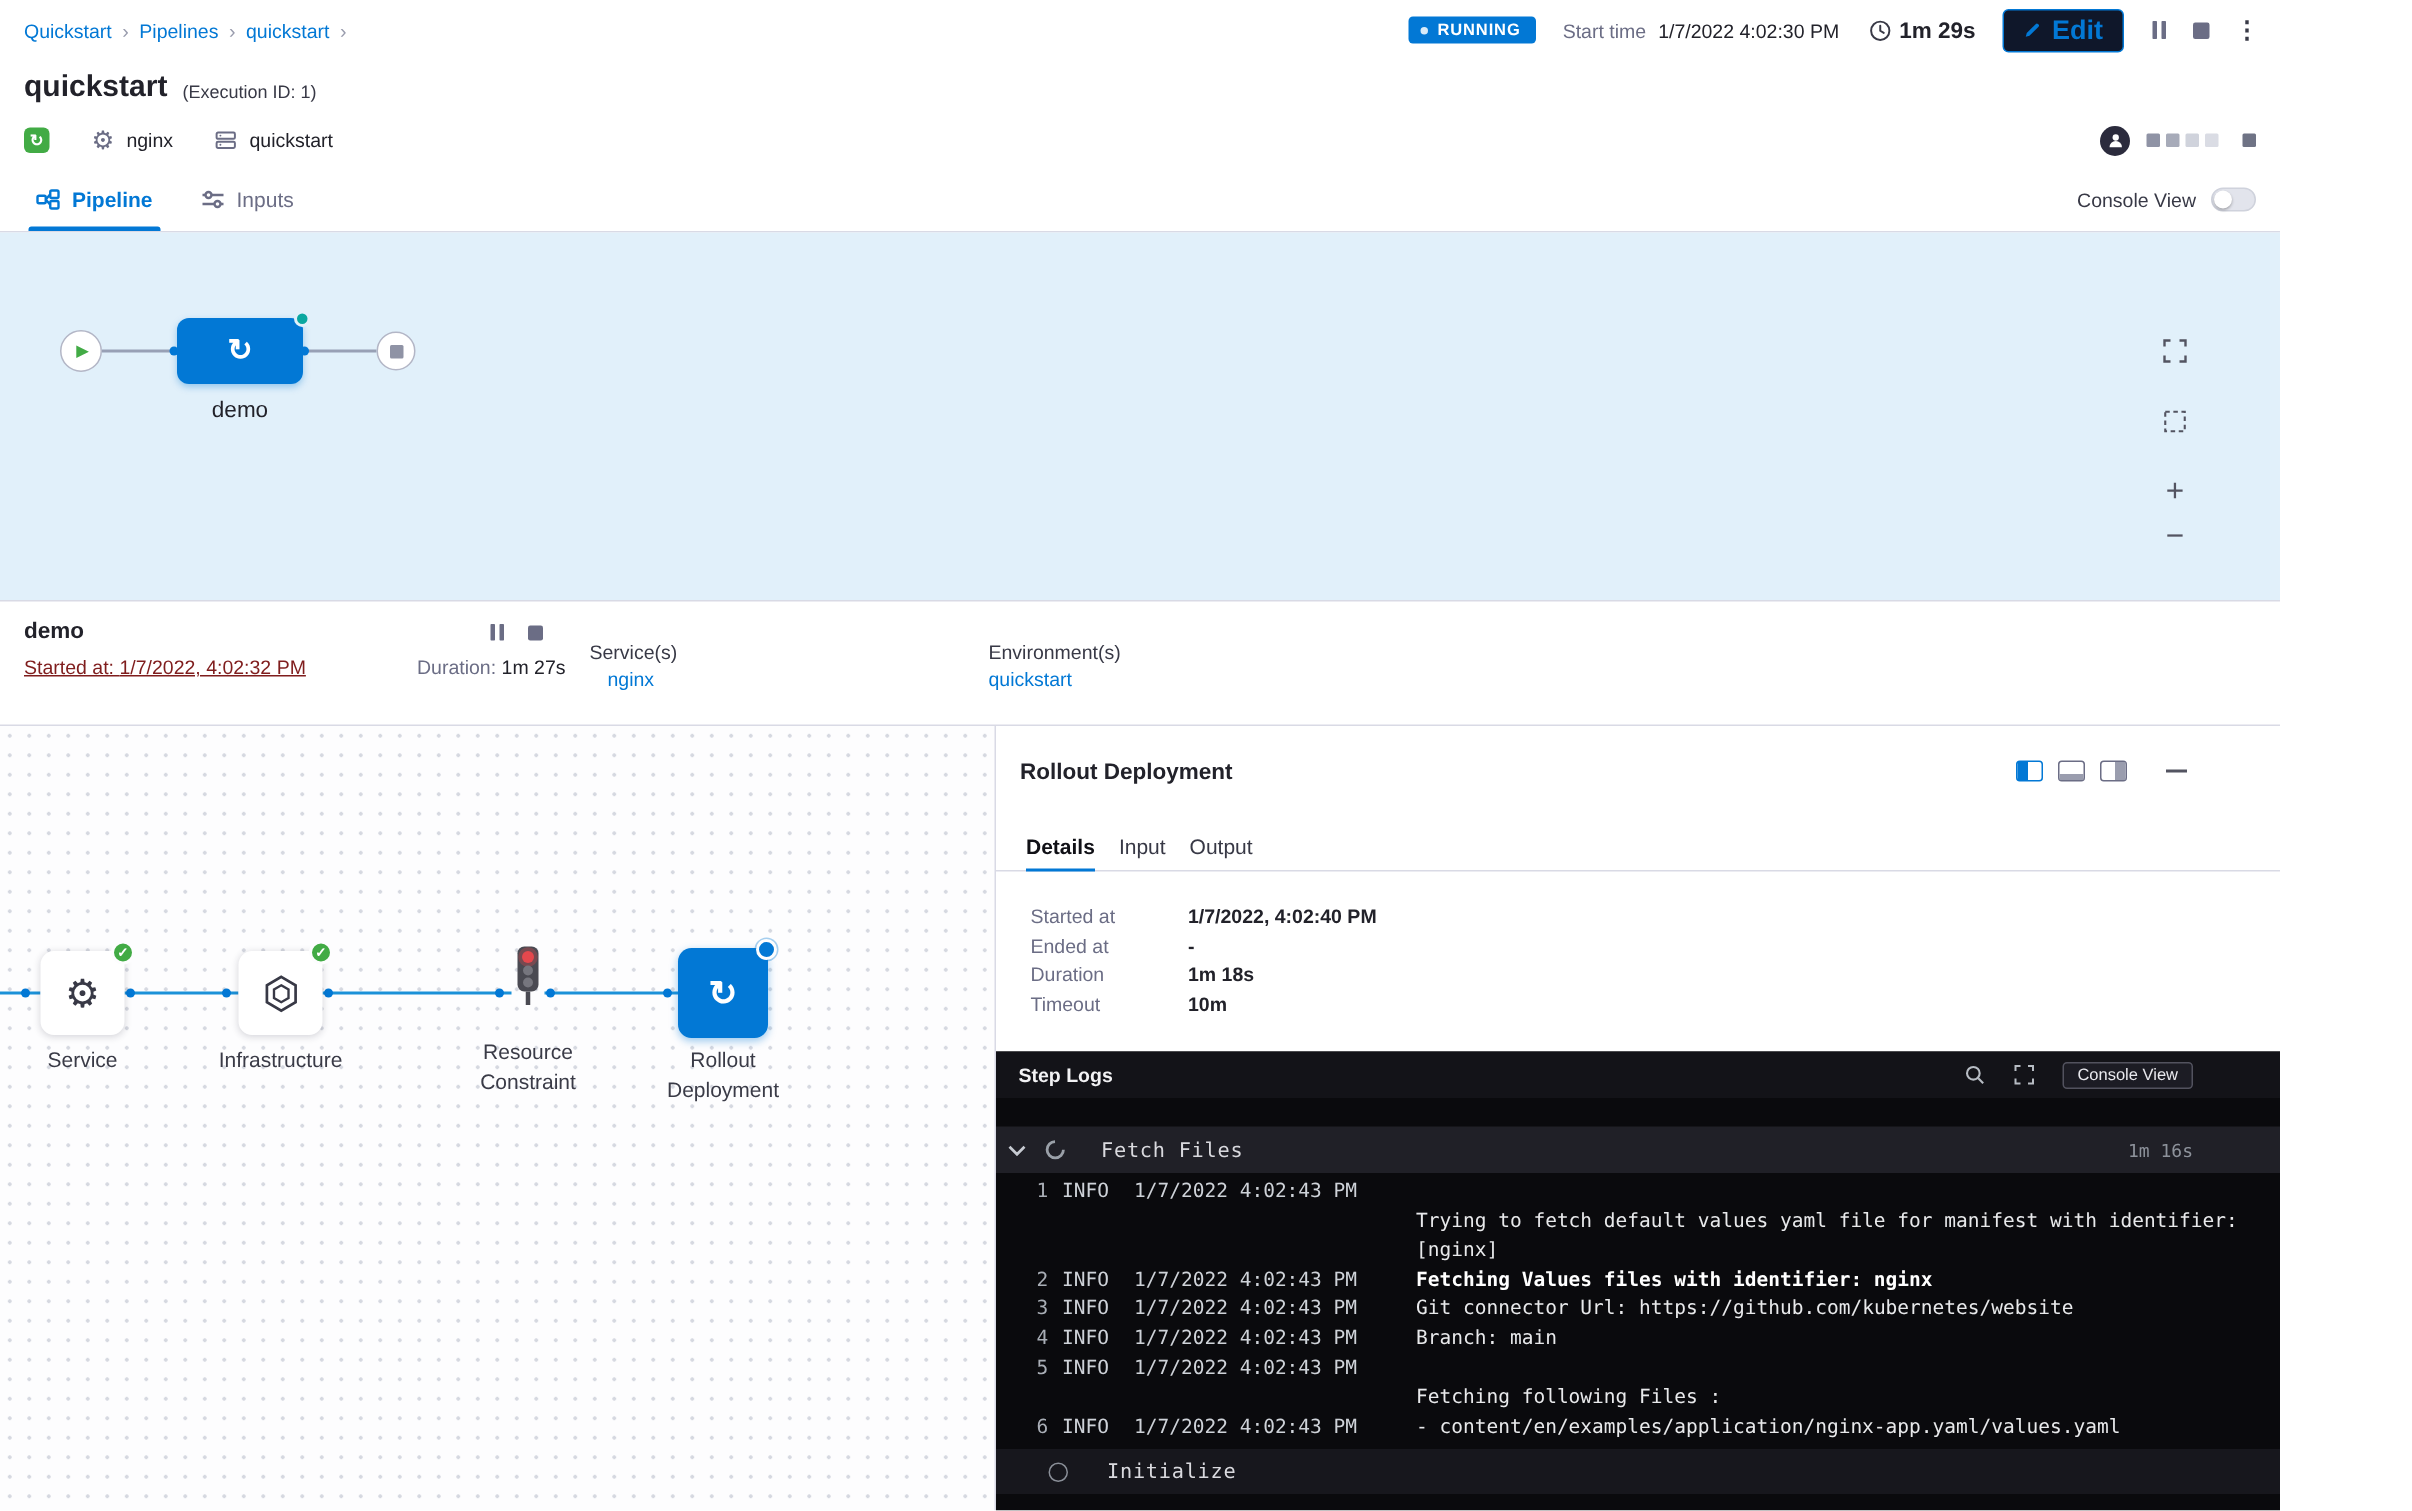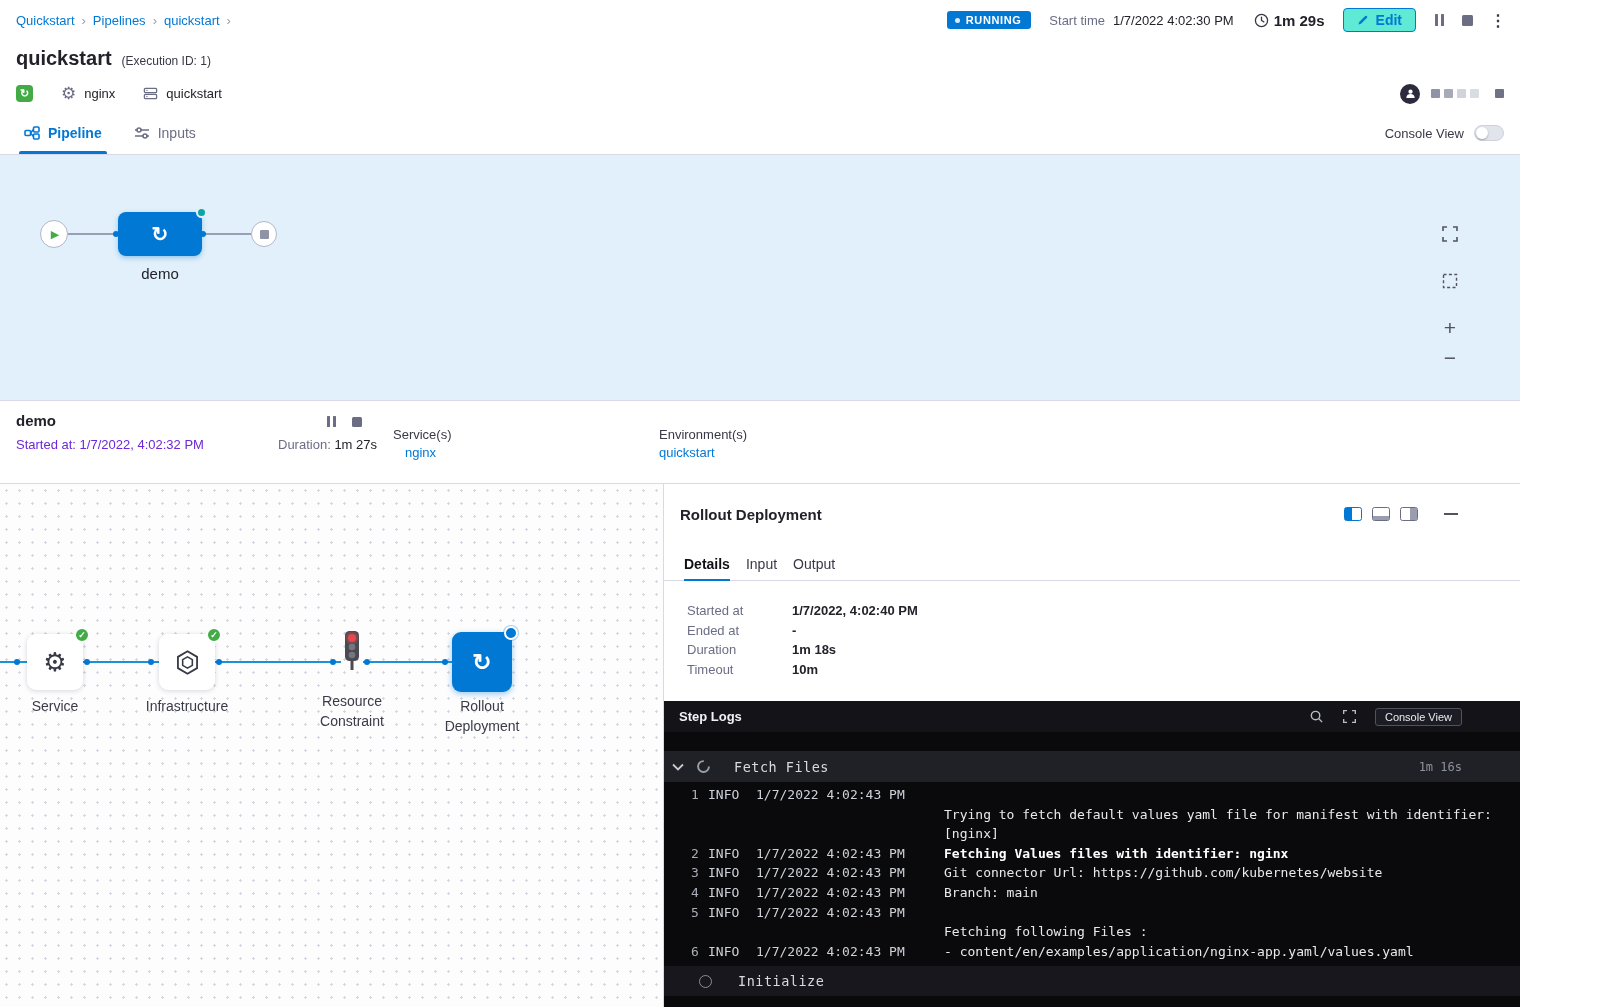--- a/index.html
+++ b/index.html
@@ -11,21 +11,21 @@
   .topbar { height:40px; display:flex; align-items:center; justify-content:space-between; padding:0 14px 0 16px; }
   .breadcrumb { display:flex; align-items:center; gap:7px; font-size:13px; }
   .breadcrumb a { color:#0278d5; text-decoration:none; cursor:pointer; }
   .crumb-sep { color:#9a9dae; font-size:13px; }
   .topbar-right { display:flex; align-items:center; }
   .badge-running { background:#0278d5; color:#fff; font-size:11px; font-weight:700; letter-spacing:.6px; padding:3px 10px 3px 8px; border-radius:3px; display:flex; align-items:center; gap:6px; }
   .badge-dot { width:5px; height:5px; border-radius:50%; background:#fff; opacity:.85; }
   .start-label { color:#6b6d85; font-size:13px; margin:0 8px 0 18px; }
   .start-value { font-size:13px; margin-right:20px; }
   .elapsed { font-size:15px; font-weight:600; margin:0 18px 0 5px; }
-  .edit-btn { display:flex; align-items:center; gap:7px; border:1.5px solid #0278d5; color:#0278d5; background:#5eead4; font-size:14px; font-weight:600; padding:3px 13px; border-radius:4px; cursor:pointer; font-family:inherit; }
+  .edit-btn { display:flex; align-items:center; gap:7px; border:1.5px solid #0278d5; color:#0278d5; background:#0f172a; font-size:18px; font-weight:600; padding:3px 13px; border-radius:4px; cursor:pointer; font-family:inherit; }
   .tb-icon { margin-left:17px; background:none; border:none; cursor:pointer; color:#6b6d85; display:flex; align-items:center; }
   .pause-bars span { display:inline-block; width:3px; height:12px; background:#6b6d85; margin:0 1.5px; border-radius:.5px; }
   .stop-sq { width:11px; height:11px; background:#6b6d85; border-radius:1.5px; }
   .kebab { font-size:16px; color:#383946; font-weight:700; }
 
   
   .title-row { height:35px; padding:2px 16px 0; display:flex; align-items:center; gap:10px; }
   .page-title { font-size:20px; font-weight:700; }
   .exec-id { font-size:12px; color:#383946; position:relative; top:2px; }
   .meta-row { height:37px; padding:0 16px; display:flex; align-items:center; justify-content:space-between; }
@@ -59,21 +59,21 @@
   .sync-glyph { color:#fff; font-size:20px; font-weight:700; line-height:1; }
   .stage-status-dot { position:absolute; right:-5px; top:-5px; width:11px; height:11px; border-radius:50%; background:#0aa7a0; border:2px solid #e1f0fa; }
   .port-dot { position:absolute; width:6px; height:6px; border-radius:50%; background:#0278d5; top:76px; }
   .stage-label { position:absolute; left:118px; top:110px; width:84px; text-align:center; font-size:15px; }
   .canvas-ctrl { position:absolute; right:58px; width:24px; height:24px; display:flex; align-items:center; justify-content:center; cursor:pointer; color:#535461; background:none; border:none; }
   .zoom-glyph { font-size:21px; color:#535461; line-height:1; }
 
   
   .stagebar { height:84px; border-top:1px solid #d9dae5; border-bottom:1px solid #d9dae5; position:relative; background:#fff; }
   .sb-name { position:absolute; left:16px; top:11px; font-size:15px; font-weight:700; }
-  .sb-started { position:absolute; left:16px; top:36px; font-size:13px; color:#6d28d9; }
+  .sb-started { position:absolute; left:16px; top:36px; font-size:13px; color:#7f1d1d;text-decoration:underline; }
   .sb-icons { position:absolute; left:325px; top:15px; display:flex; gap:15px; align-items:center; }
   .sb-icons .pause-bars span { height:11px; }
   .sb-icons .stop-sq { width:10px; height:10px; }
   .sb-duration { position:absolute; left:278px; top:36px; font-size:13px; color:#6b6d85; }
   .sb-duration .dark { color:#22222a; }
   .sb-col-label { position:absolute; top:26px; font-size:13px; color:#383946; }
   .sb-col-value { position:absolute; top:44px; font-size:13px; color:#0278d5; cursor:pointer; }
 
   
   .bottom { flex:1; display:flex; min-height:0; }

